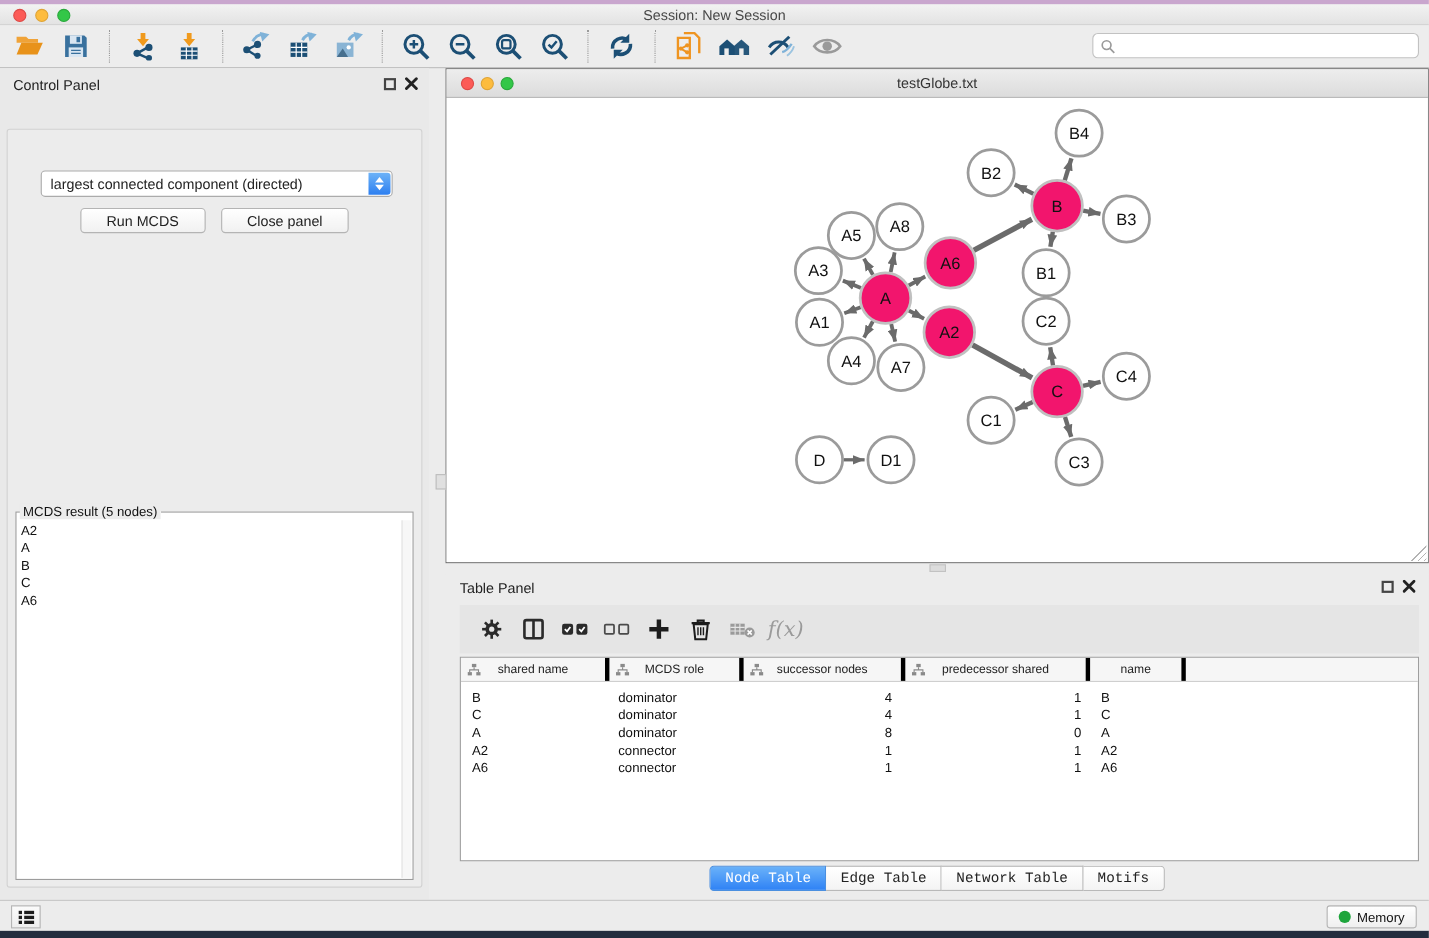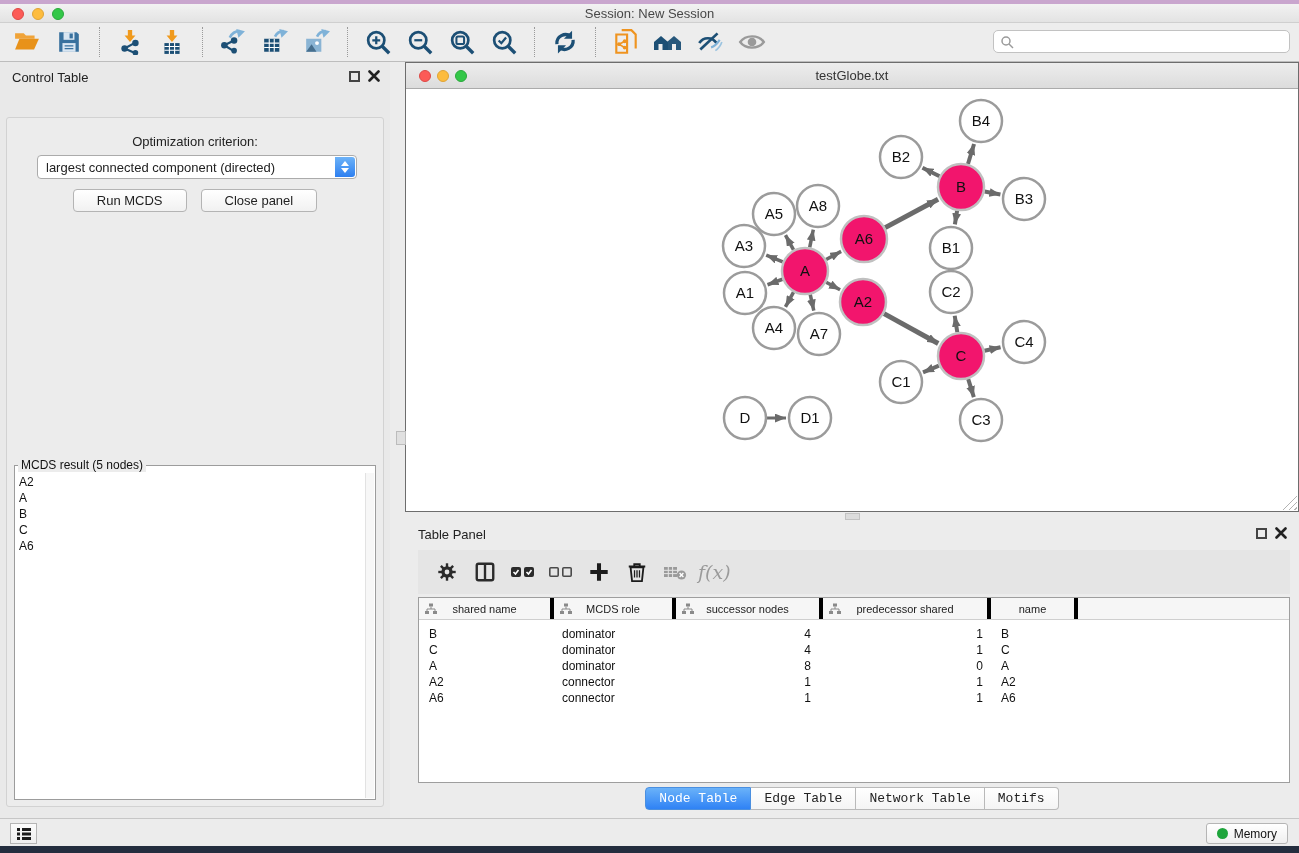--- a/index.html
+++ b/index.html
@@ -263,28 +263,27 @@
     <svg width="14" height="14" viewBox="0 0 14 14">
         <circle cx="6" cy="6" r="4" fill="none" stroke="#9a9a9a" stroke-width="1.5"></circle>
         <path d="M9 9l4 4" stroke="#9a9a9a" stroke-width="1.5"></path>
       </svg>
     <input type="text" placeholder="" style="">
   </div>
 </div>
 
 <div class="control-panel">
   <div class="cp-header">
-    <span class="cp-title">Control Table</span>
+    <span class="cp-title">Control Panel</span>
     <span class="panel-float"></span>
     <svg class="panel-close" viewBox="0 0 12 12">
         <path d="M1.5 1.5l9 9M10.5 1.5l-9 9" stroke="#222" stroke-width="2.6" stroke-linecap="round"></path>
       </svg>
   </div>
   <div class="cp-body">
-    <div class="opt-label">Optimization criterion:</div>
     <div class="dropdown">
       <span>largest connected component (directed)</span>
       <span class="dd-stepper">
           <span class="up"></span>
           <span class="down"></span>
         </span>
     </div>
     <div class="cp-buttons">
       <button class="btn">Run MCDS</button>
       <button class="btn">Close panel</button>

